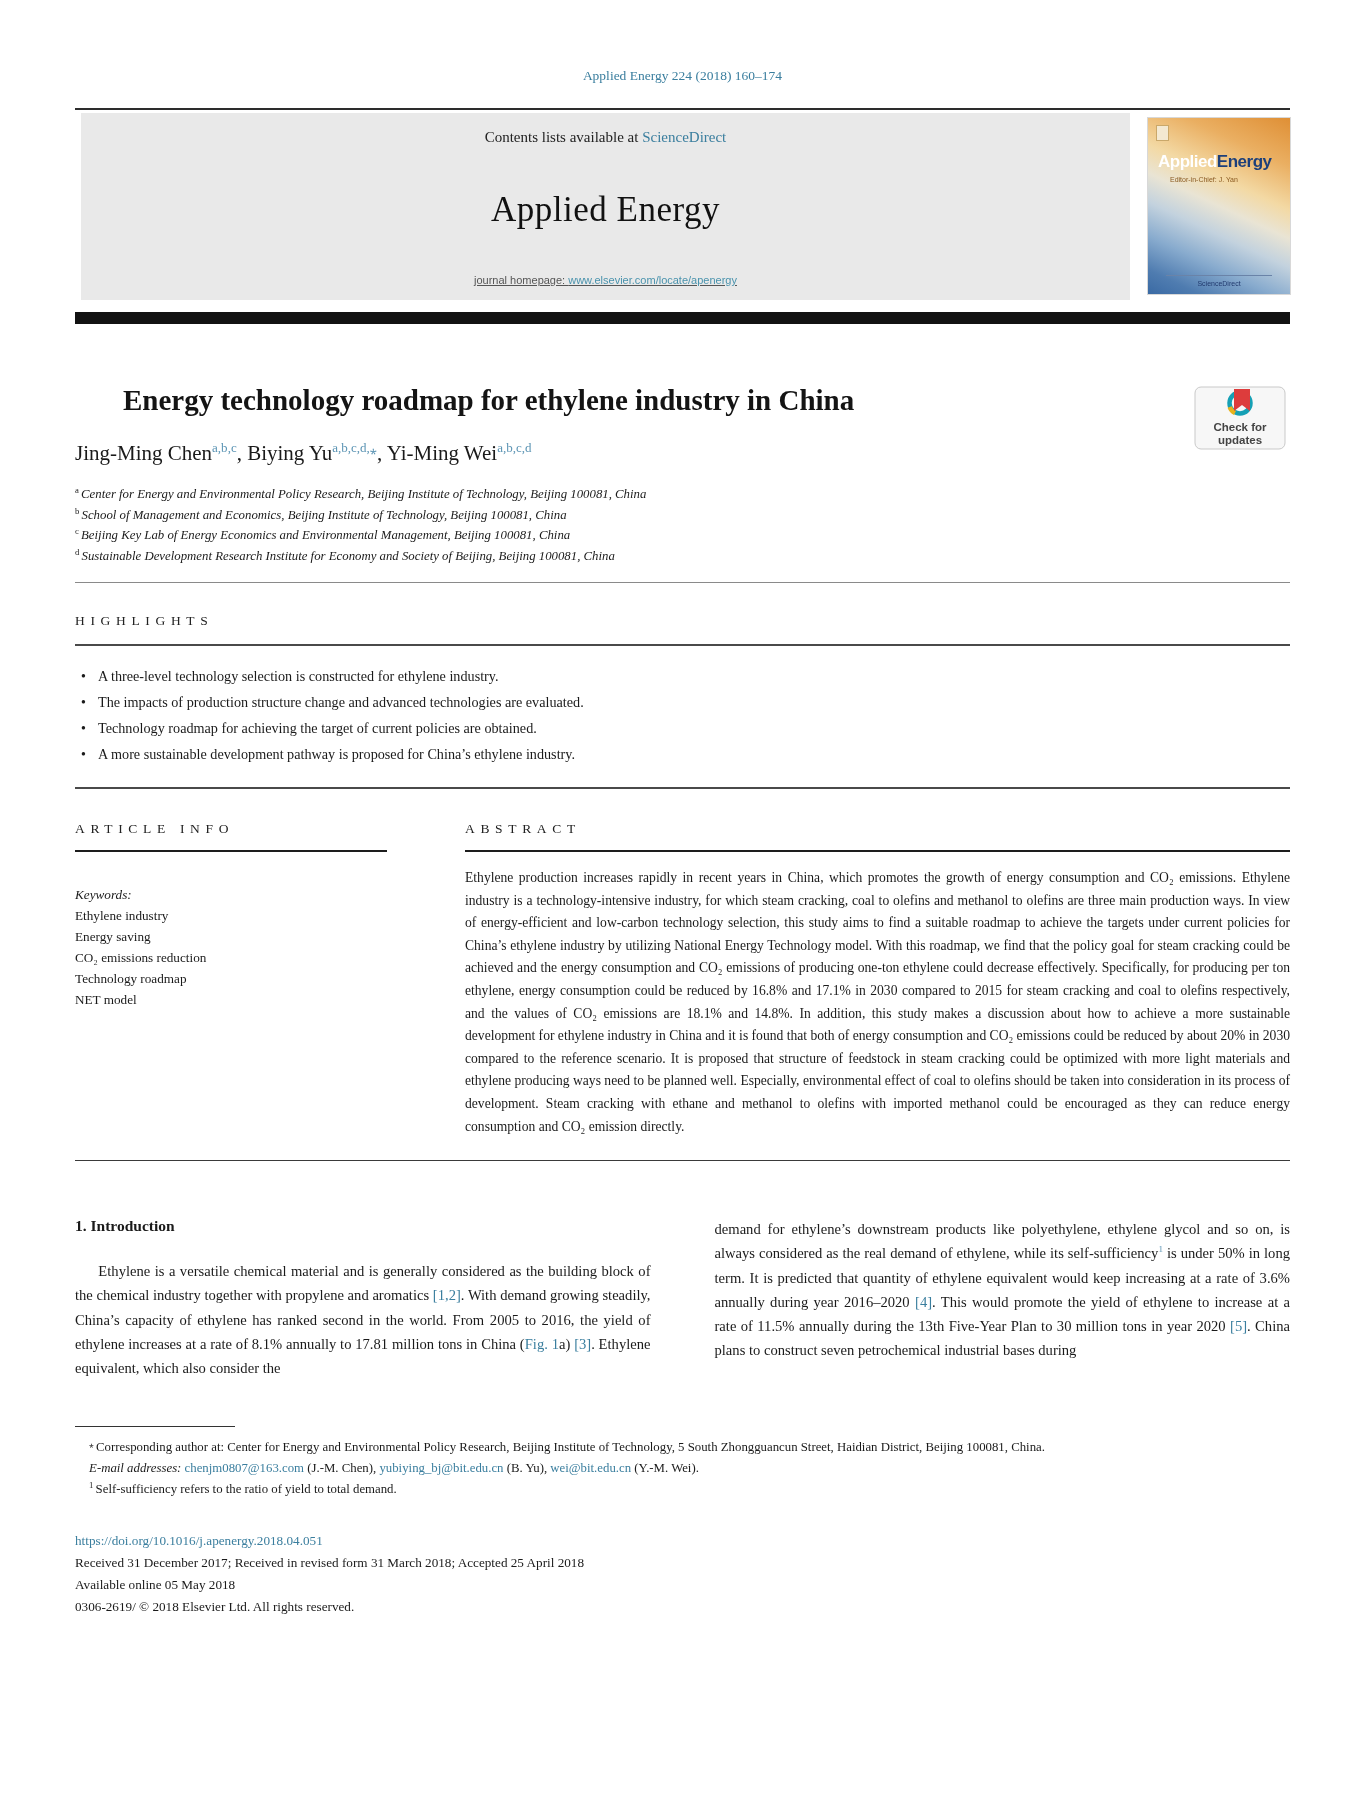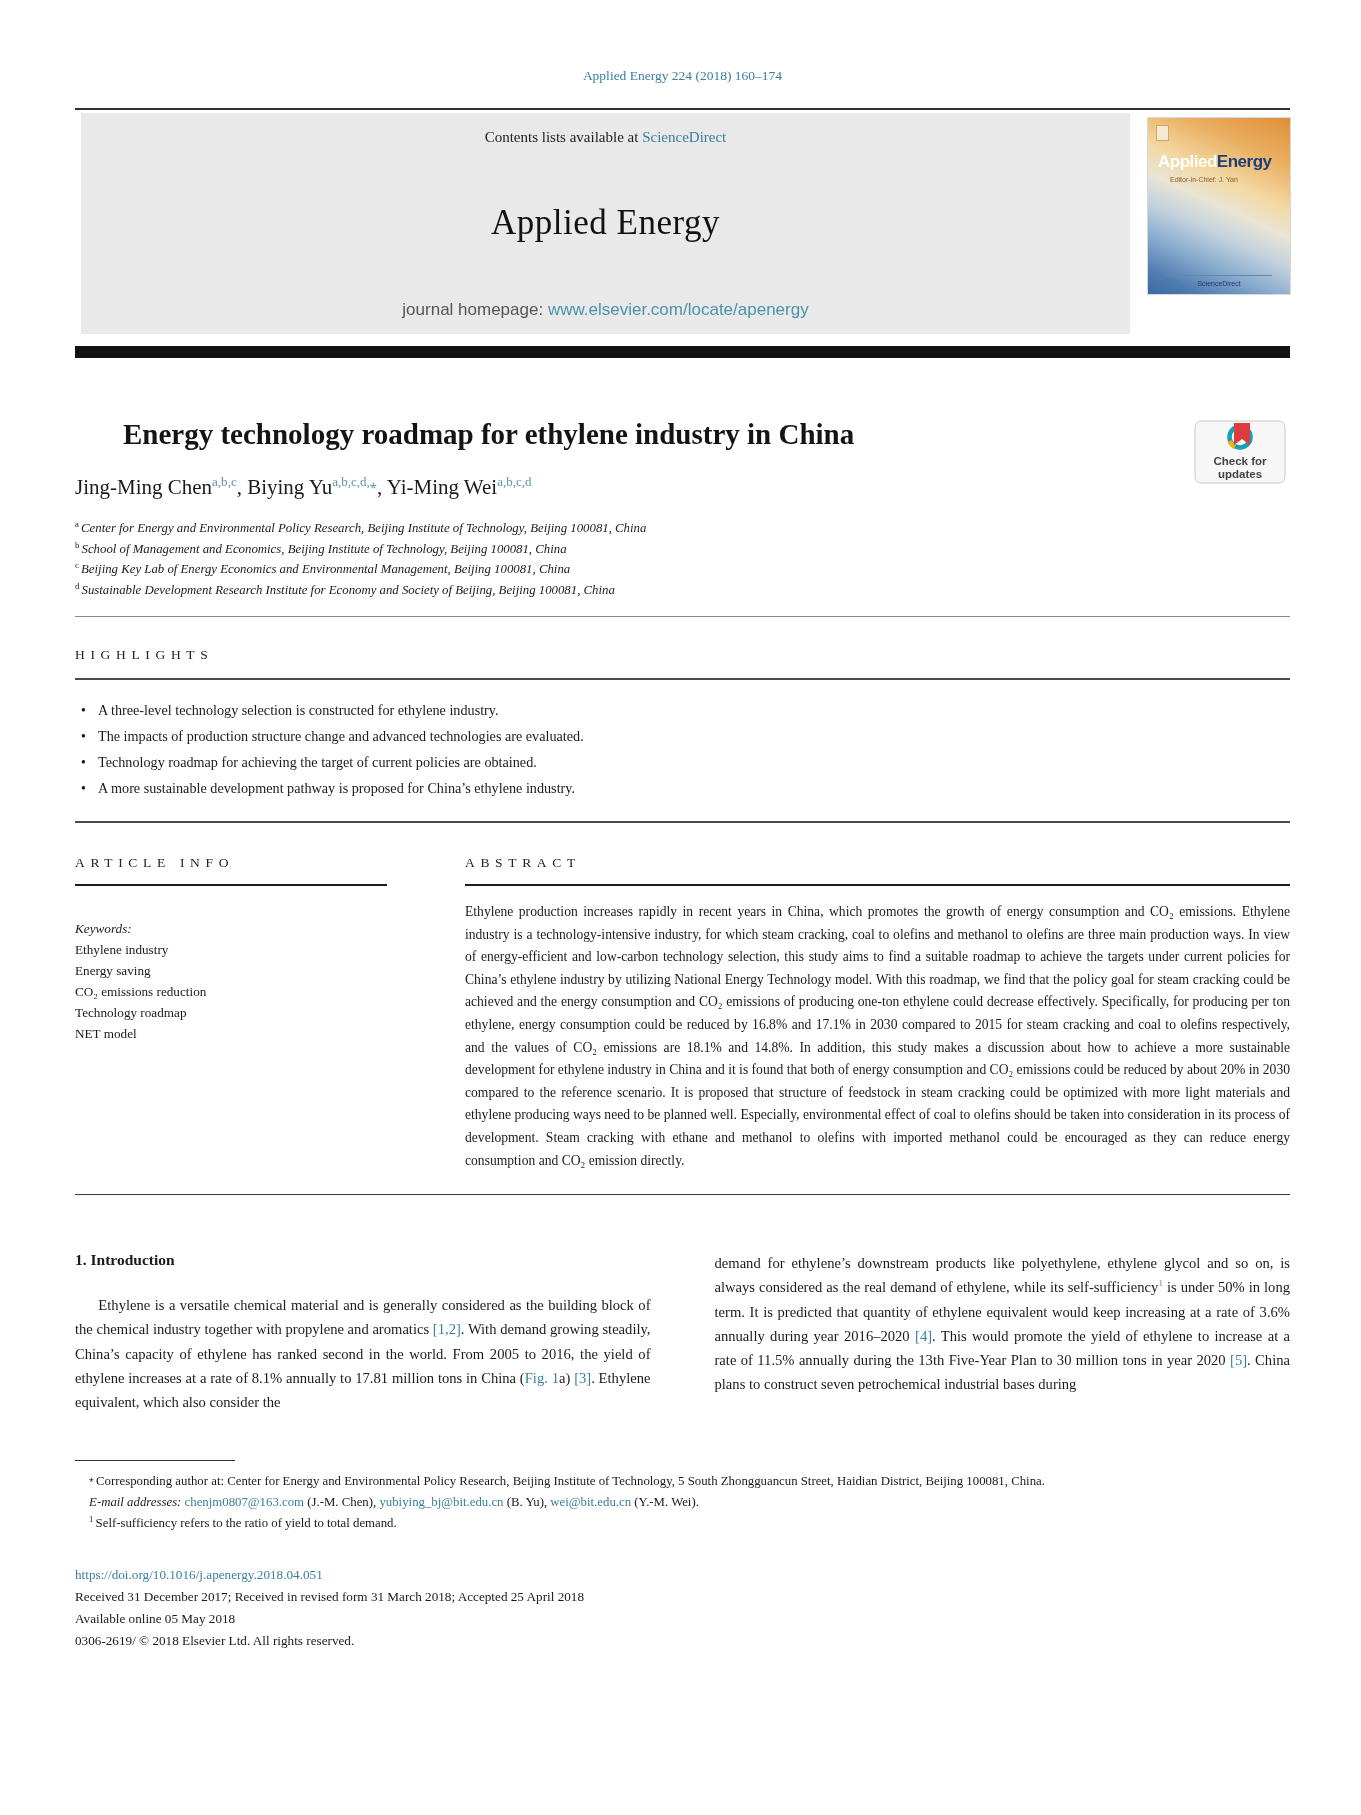--- a/index.html
+++ b/index.html
@@ -15,28 +15,28 @@
   
   .top-cite { text-align:center; padding-top:68px; font-size:13.5px; color:#3a7e9e; }
 
   
   .mast-rule { margin-top:24px; height:2px; background:#2d2d2d; }
   .masthead { position:relative; margin-top:3px; display:flex; align-items:flex-start; }
   .logo-box { width:175px; padding-top:18px; display:flex; flex-direction:column; align-items:center; }
   .logo-box svg { display:block; }
   .elsevier-word { font-size:25px; letter-spacing:1px; color:#ee7d11; font-family:"Liberation Serif",serif; margin-top:2px; }
   .banner {
-    background:#e9e9e9; height:221px; flex:1 1 auto; margin-left:6px;
+    background:#e9e9e9; height:187px; flex:1 1 auto; margin-left:6px;
     display:flex; flex-direction:column; align-items:center; justify-content:space-between;
     padding:16px 10px 14px 10px;
   }
   .contents-line { font-size:15px; color:#222; }
   .contents-line .sd { color:#3a7e9e; }
   .journal-name { font-size:35px; color:#111; letter-spacing:0.5px; }
-  .homepage-line { font-family:"Liberation Sans", sans-serif; font-size:17px; color:#555; }
+  .homepage-line { font-family:"Liberation Sans", sans-serif; font-size:11px; color:#555;text-decoration:underline; }
   .homepage-line .url { color:#4a93ad; }
   .cover {
     position:absolute; right:0; top:5px; width:142px; height:176px;
     background:linear-gradient(205deg,#df8f35 0%, #eaaf62 20%, #f3d9a4 38%, #e9e4d4 50%, #c3d2de 62%, #88abce 76%, #4f7cb0 90%, #3a6aa4 100%);
     box-shadow:0 0 0 1px #d8d8d8;
   }
   .cover-title { position:absolute; top:34px; left:10px; font-family:"Liberation Sans",sans-serif; font-weight:bold; font-size:17px; letter-spacing:-0.5px; }
   .cover-title .w1 { color:#ffffff; }
   .cover-title .w2 { color:#1c3f7a; }
   .cover-sub { position:absolute; top:58px; left:22px; font-family:"Liberation Sans",sans-serif; font-size:7px; color:#8a5a21; }

